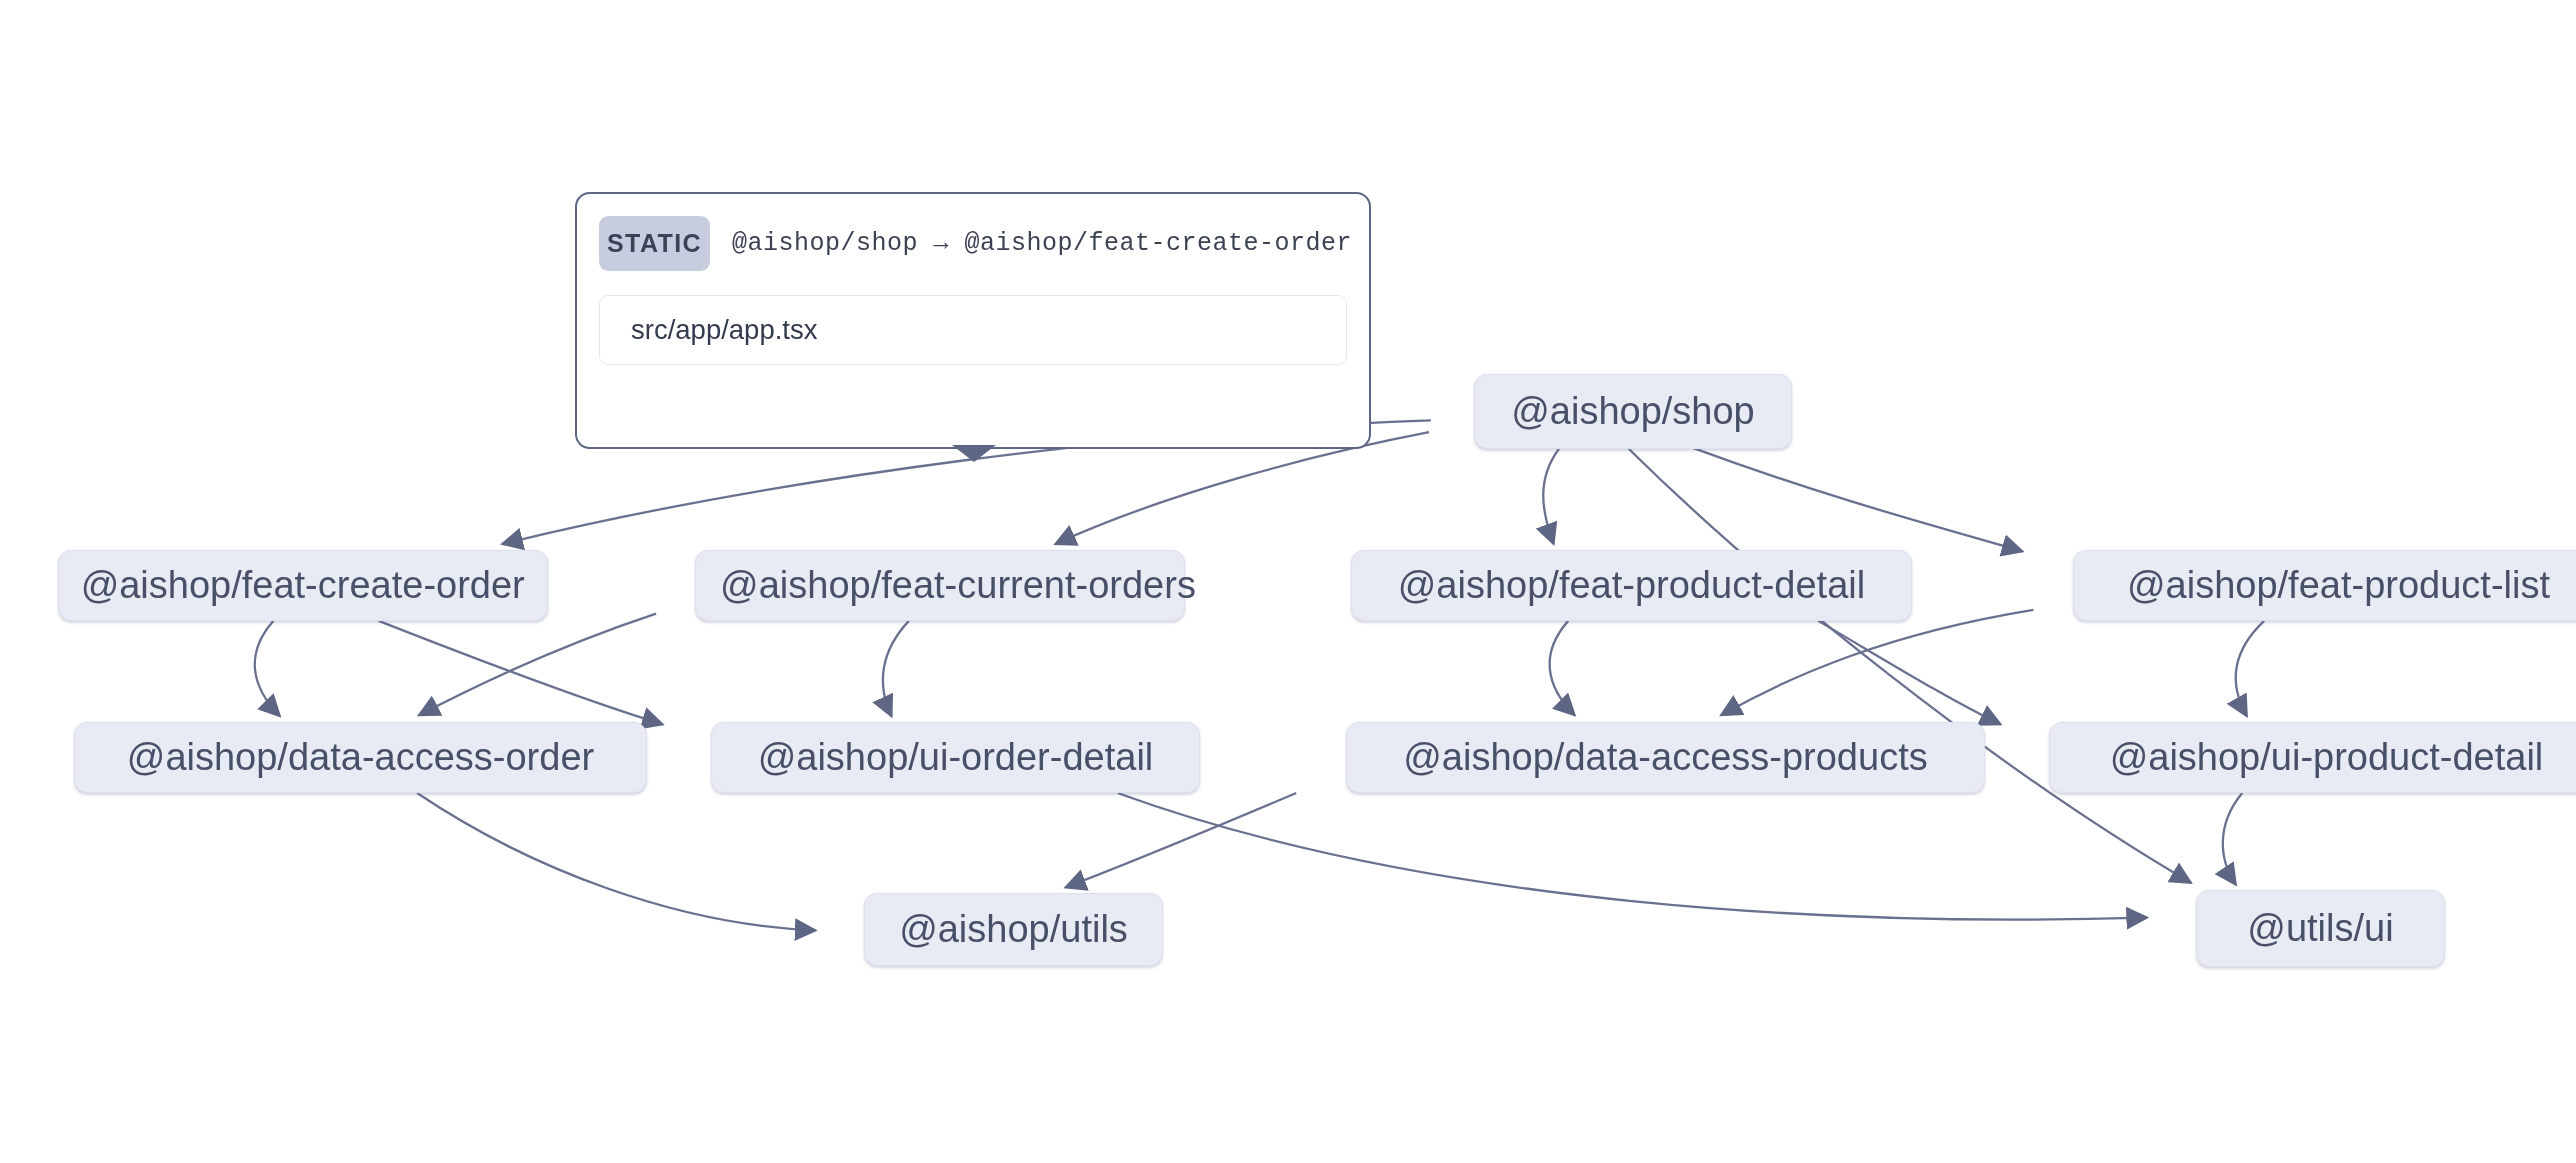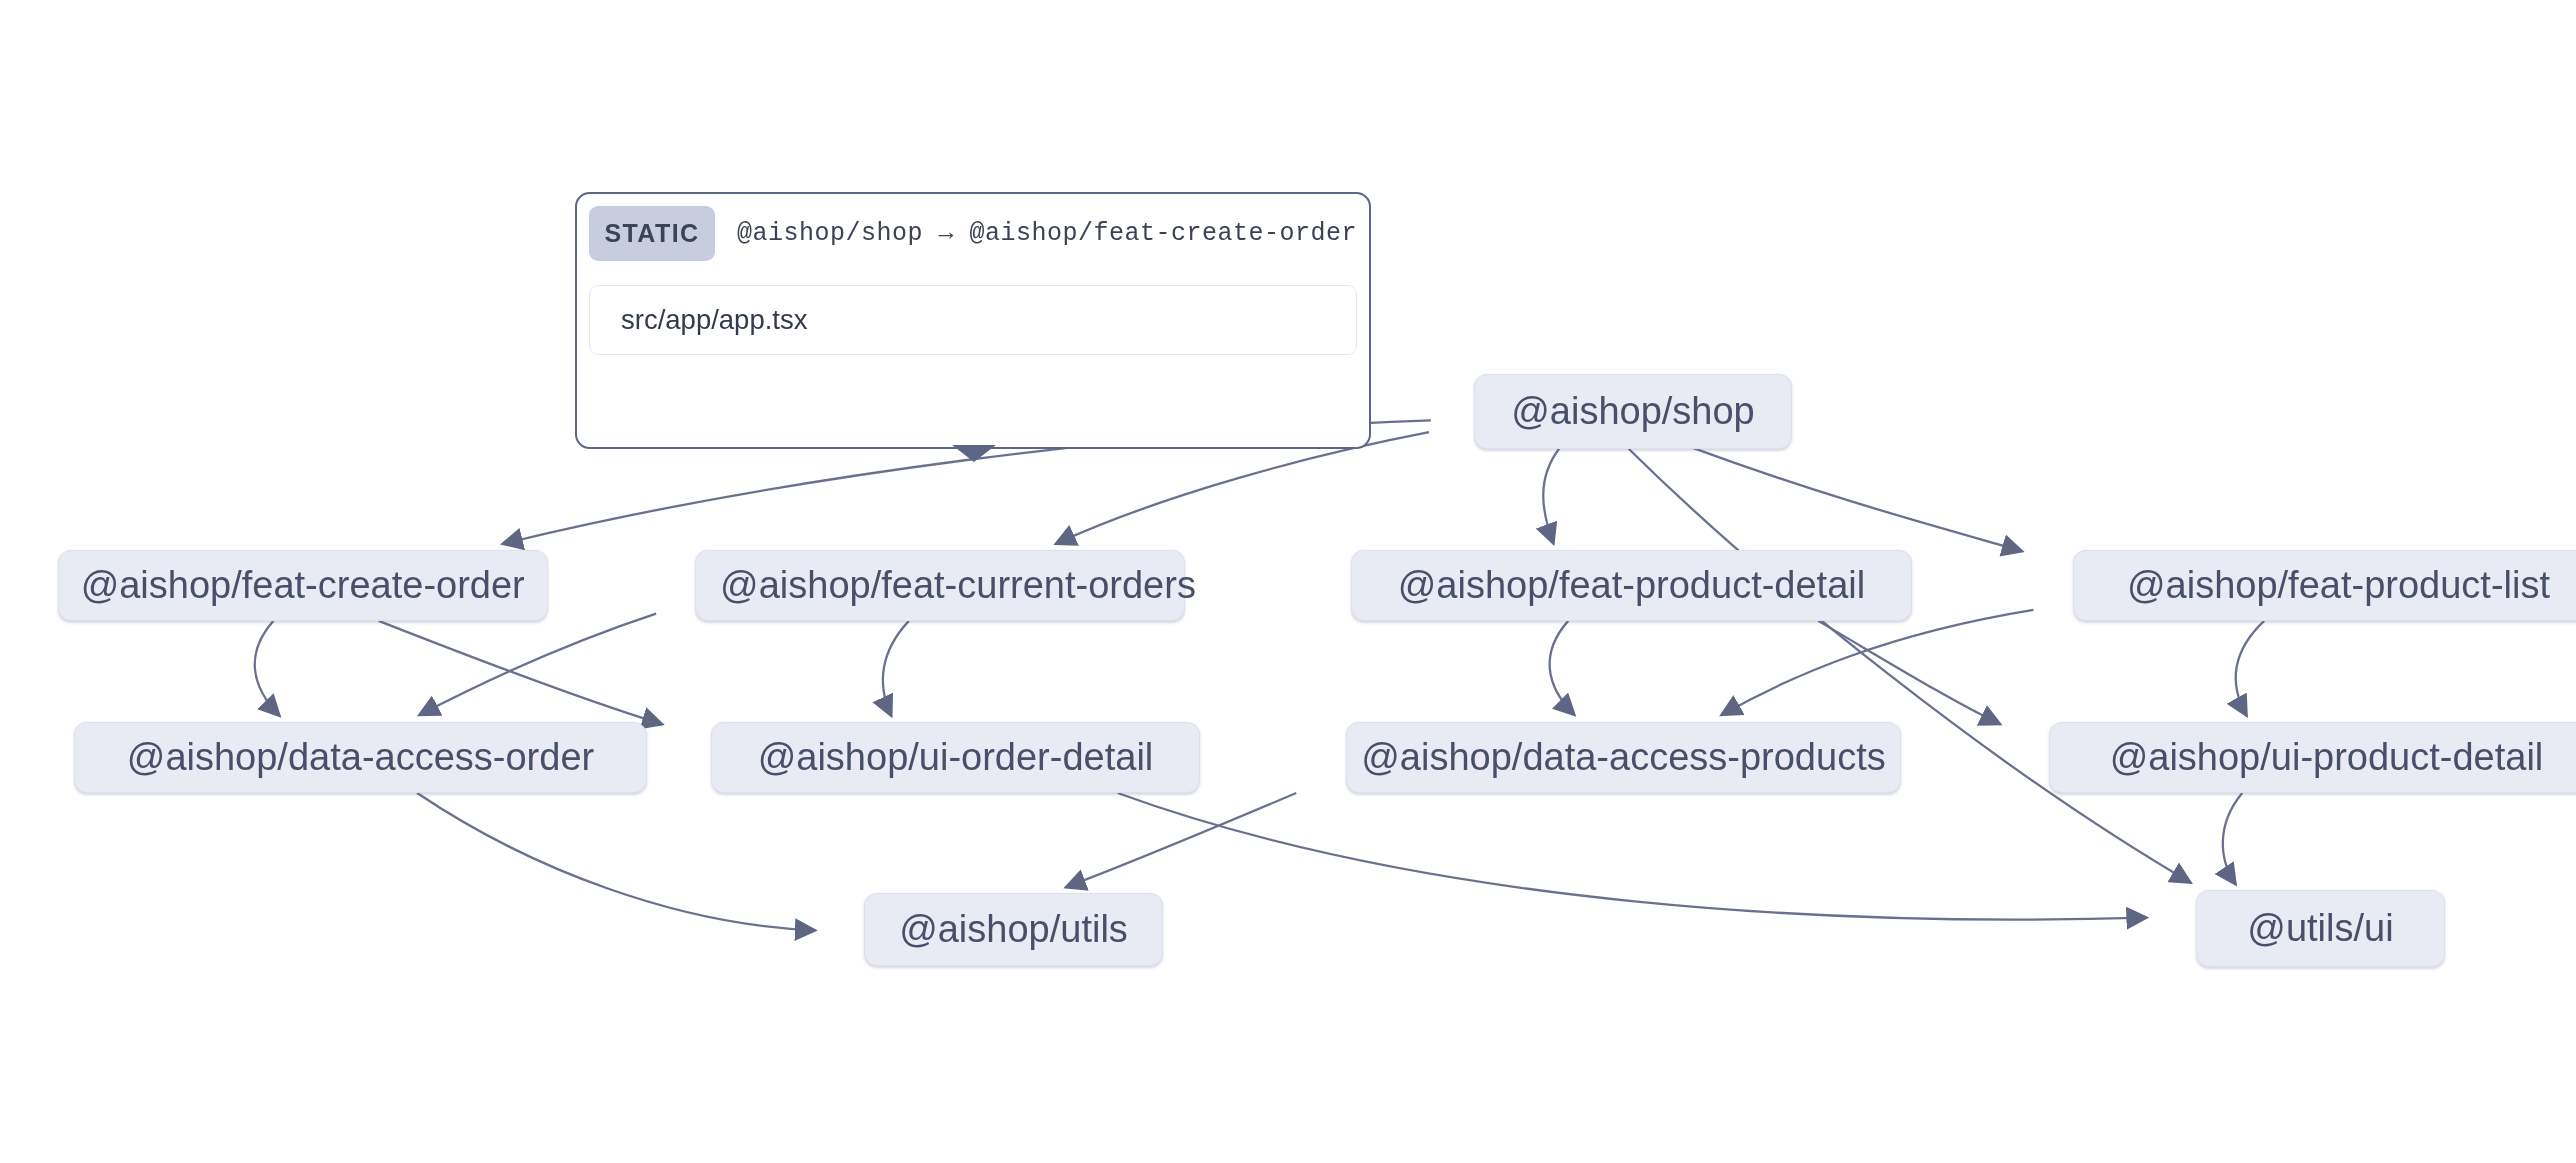--- a/index.html
+++ b/index.html
@@ -15,21 +15,21 @@
     position:absolute;display:flex;align-items:center;justify-content:center;
     background:#e8eaf4;border:0.9px solid #dce0ef;border-radius:13px;
     box-shadow:0 1.8px 2.7px rgba(90,100,130,0.25);
     color:#484f68;font-size:38px;white-space:nowrap;cursor:pointer;
     box-sizing:border-box;
     margin-left:43px;
   }
   .tooltip{
     position:absolute;left:575px;top:192px;width:796px;height:257px;z-index:3;
     background:#ffffff;border:2.7px solid #5d6684;border-radius:14.7px;
-    box-sizing:border-box;padding:12px;
+    box-sizing:border-box;padding:22px;
   }
   .tooltip-head{display:flex;align-items:center;height:55px;}
   .type-badge{
     display:inline-flex;align-items:center;justify-content:center;
     height:55px;min-width:111px;padding:0 22px;border-radius:9.2px;
     background:#c7ccdf;color:#3c4358;font-size:25px;font-weight:bold;
     letter-spacing:1.4px;box-sizing:border-box;
   }
   .edge-label{
     margin-left:22px;font-family:"Liberation Mono","DejaVu Sans Mono",monospace;
@@ -85,21 +85,21 @@
     </svg>
 
   <div id="nodes">
       <div class="node" style="left: 1431px; top: 374px; width: 318px; height: 75px;">@aishop/shop</div>
       <div class="node" style="left: 14.7px; top: 550px; width: 490px; height: 71px; text-align: right;">@aishop/feat-create-order</div>
       <div class="node" style="left: 652px; top: 550px; width: 490px; height: 71px; padding-left: 36px;">@aishop/feat-current-orders</div>
       <div class="node" style="left: 1308px; top: 550px; width: 561px; height: 71px;">@aishop/feat-product-detail</div>
       <div class="node" style="left: 2030px; top: 550px; width: 531px; height: 71px;">@aishop/feat-product-list</div>
       <div class="node" style="left: 31px; top: 722px; width: 573px; height: 71px; text-align: center;">@aishop/data-access-order</div>
       <div class="node" style="left: 668px; top: 722px; width: 489px; height: 71px;">@aishop/ui-order-detail</div>
-      <div class="node" style="left: 1303px; top: 722px; width: 555px; height: 71px;">@aishop/data-access-products</div>
+      <div class="node" style="left: 1303px; top: 722px; width: 639px; height: 71px;">@aishop/data-access-products</div>
       <div class="node" style="left: 2006px; top: 722px; width: 555px; height: 71px;">@aishop/ui-product-detail</div>
       <div class="node" style="left: 821px; top: 893px; width: 299px; height: 73px;">@aishop/utils</div>
       <div class="node" style="left: 2153px; top: 890px; width: 249px; height: 77px;">@utils/ui</div>
     </div>
 
   <div class="tooltip">
     <div class="tooltip-head">
       <span class="type-badge">STATIC</span>
       <span class="edge-label">@aishop/shop → @aishop/feat-create-order</span>
     </div>

